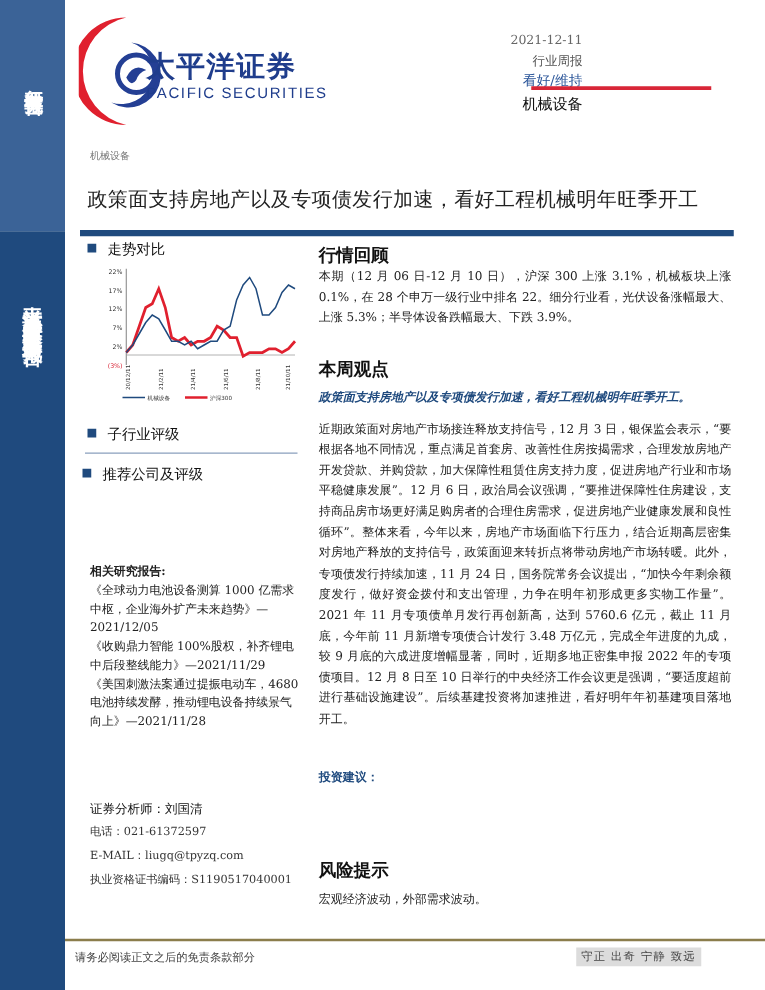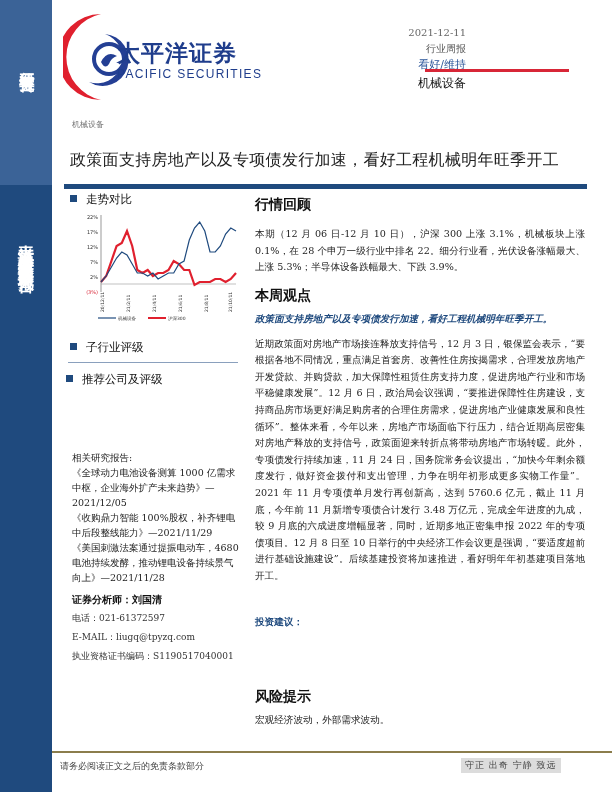--- a/index.html
+++ b/index.html
@@ -26,23 +26,23 @@
   .title-bar { position:absolute; left:64px; top:184px; width:523px; height:5px; background:#1f4a7e; }
 
   .lh { position:absolute; font-family:"DejaVu Sans", sans-serif; font-size:11.5px; font-weight:normal; color:#111; }
   .lh .sq { display:inline-block; width:7px; height:7px; background:#1f4a7e; margin-right:9px; vertical-align:1px; }
 
   .chart { position:absolute; left:86px; top:212px; width:160px; height:110px; }
   .chart text { font-family:"DejaVu Sans", sans-serif; }
   .divider-l { position:absolute; left:68px; top:362px; width:170px; height:1px; background:#8aa0bd; }
 
   .related { position:absolute; left:72px; top:450px; width:170px; font-size:9.5px; line-height:15px; color:#222; }
-  .related .hd { font-weight:normal; }
+  .related .hd { font-weight:bold; }
   .analyst { position:absolute; left:72px; top:590px; width:175px; font-size:9px; line-height:19px; color:#333; }
-  .analyst .hd { font-weight:bold; font-size:10px; color:#111; }
+  .analyst .hd { font-weight:normal; font-size:10px; color:#111;margin-top:48px; }
 
   .rc { position:absolute; left:255px; width:330px; }
   .rh { font-family:"DejaVu Sans", sans-serif; font-size:14px; font-weight:bold; color:#111; }
   .para { font-size:9.6px; line-height:16.6px; color:#222; text-align:justify; }
   .sub-blue { font-size:9.6px; line-height:16.6px; font-weight:bold; font-style:italic; color:#1f4a7e; }
   .inv-hd { font-size:9.6px; font-weight:bold; color:#1f4a7e; }
   .bold { font-weight:bold; color:#111; }
 
   .footer-line { position:absolute; left:52px; top:751px; width:560px; height:2px; background:#8b7d4c; }
   .footer-left { position:absolute; left:60px; top:760px; font-size:9px; color:#444; }
@@ -119,21 +119,21 @@
 
 <div class="analyst">
   <div class="hd">证券分析师：刘国清</div>
   <div>电话：021-61372597</div>
   <div>E-MAIL：liugq@tpyzq.com</div>
   <div>执业资格证书编码：S1190517040001</div>
 </div>
 
 <div class="rc" style="top:196px;">
   <div class="rh">行情回顾</div>
-  <div class="para" style="margin-top:12px;">本期（12 月 06 日-12 月 10 日），沪深 300 上涨 3.1%，机械板块上涨 0.1%，在 28 个申万一级行业中排名 22。细分行业看，光伏设备涨幅最大、上涨 5.3%；半导体设备跌幅最大、下跌 3.9%。</div>
+  <div class="para" style="">本期（12 月 06 日-12 月 10 日），沪深 300 上涨 3.1%，机械板块上涨 0.1%，在 28 个申万一级行业中排名 22。细分行业看，光伏设备涨幅最大、上涨 5.3%；半导体设备跌幅最大、下跌 3.9%。</div>
 </div>
 
 <div class="rc" style="top:287px;">
   <div class="rh">本周观点</div>
   <div class="sub-blue" style="margin-top:6px;">政策面支持房地产以及专项债发行加速，看好工程机械明年旺季开工。</div>
   <div class="para" style="margin-top:8px;">近期政策面对房地产市场接连释放支持信号，12 月 3 日，银保监会表示，“要根据各地不同情况，重点满足首套房、改善性住房按揭需求，合理发放房地产开发贷款、并购贷款，加大保障性租赁住房支持力度，促进房地产行业和市场平稳健康发展”。12 月 6 日，政治局会议强调，“要推进保障性住房建设，支持商品房市场更好满足购房者的合理住房需求，促进房地产业健康发展和良性循环”。整体来看，今年以来，房地产市场面临下行压力，结合近期高层密集对房地产释放的支持信号，政策面迎来转折点将带动房地产市场转暖。此外，专项债发行持续加速，11 月 24 日，国务院常务会议提出，“加快今年剩余额度发行，做好资金拨付和支出管理，力争在明年初形成更多实物工作量”。2021 年 11 月专项债单月发行再创新高，达到 5760.6 亿元，截止 11 月底，今年前 11 月新增专项债合计发行 3.48 万亿元，完成全年进度的九成，较 9 月底的六成进度增幅显著，同时，近期多地正密集申报 2022 年的专项债项目。12 月 8 日至 10 日举行的中央经济工作会议更是强调，“要适度超前进行基础设施建设”。后续基建投资将加速推进，看好明年年初基建项目落地开工。</div>
 </div>
 
 <div class="rc" style="top:616px;">
   <div class="inv-hd">投资建议：</div>

